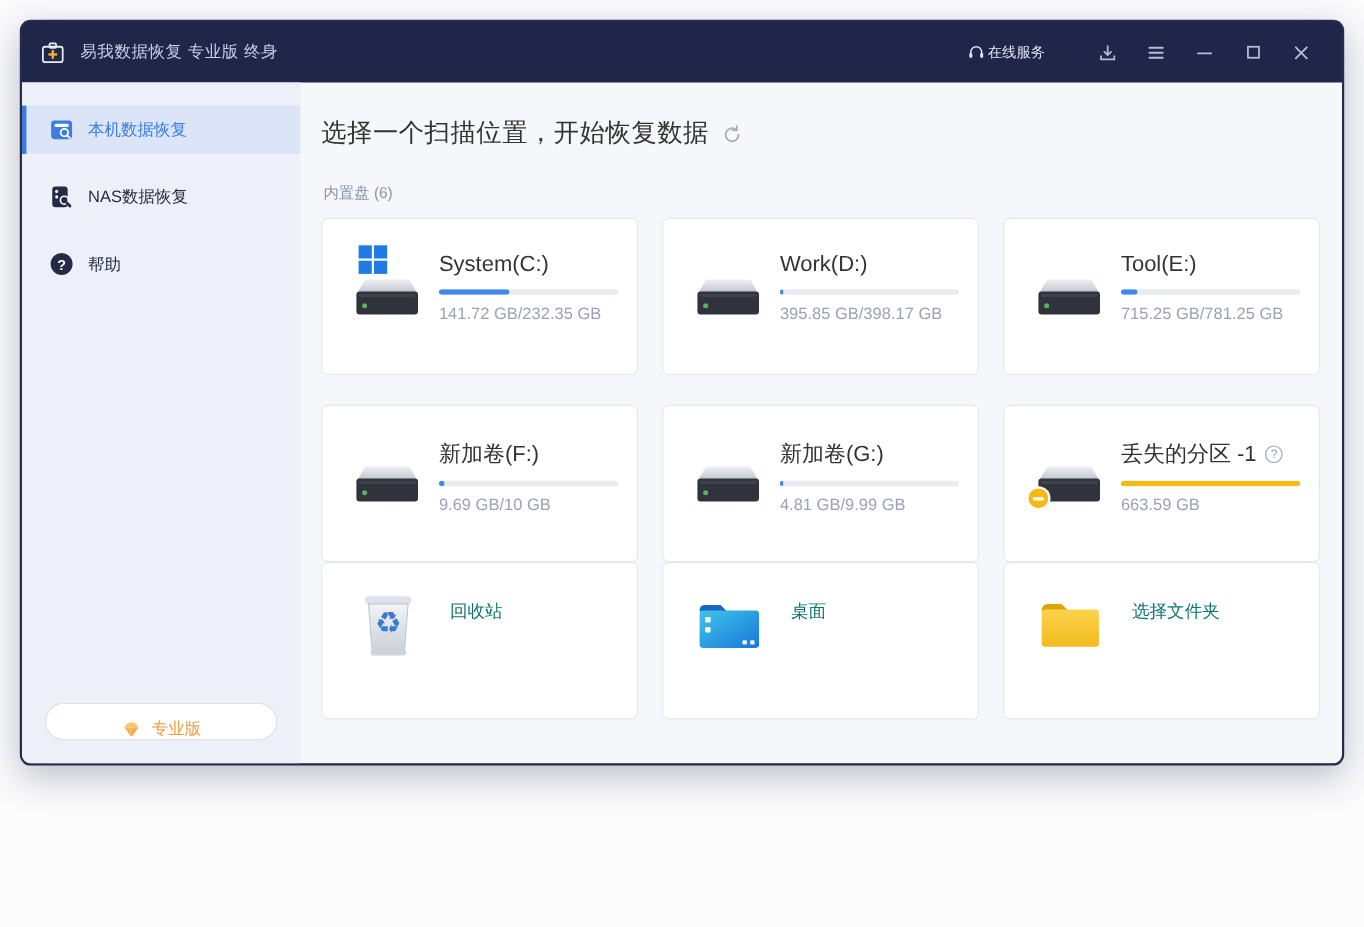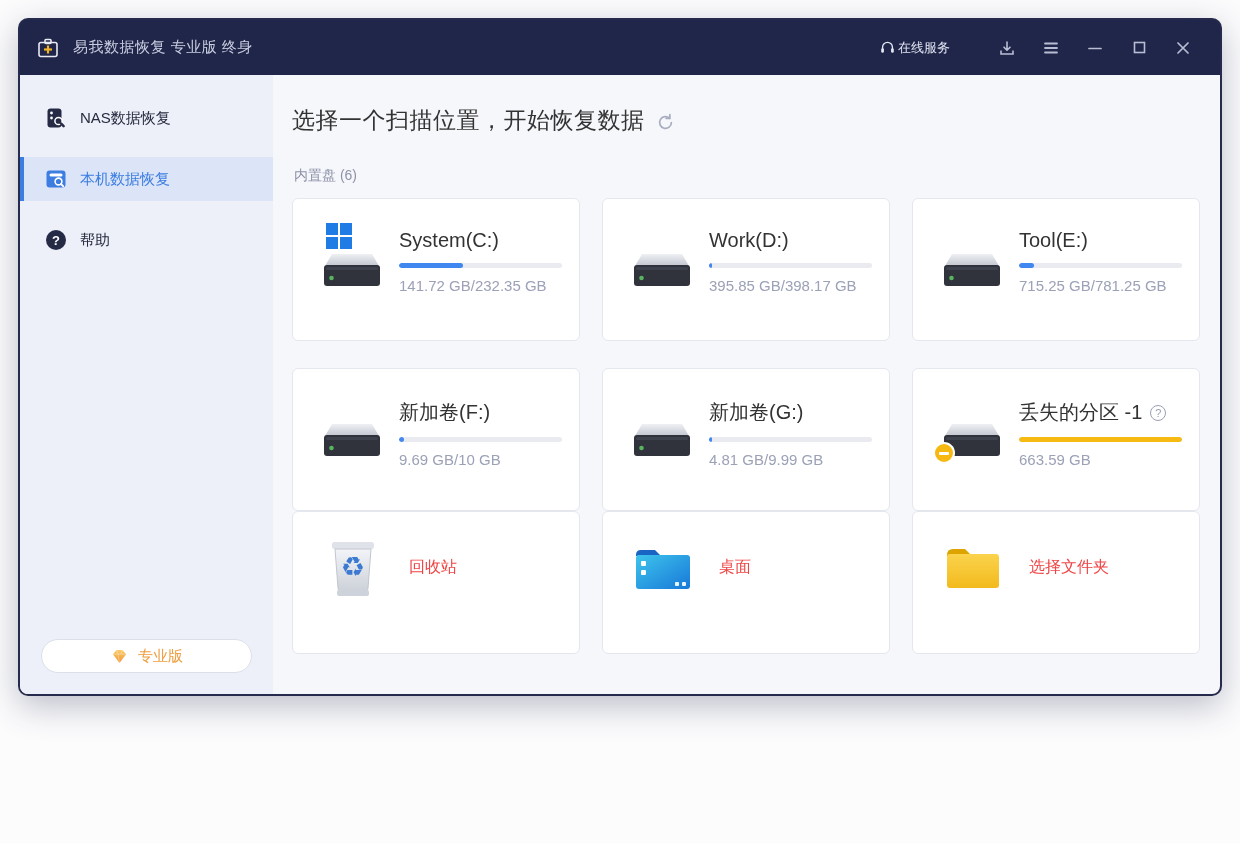--- a/index.html
+++ b/index.html
@@ -29,21 +29,21 @@
   
   .sidebar { width:253px; flex:0 0 253px; background:#edeff9; position:relative; padding-top:21px; }
   .side-item { height:44px; display:flex; align-items:center; gap:13px; padding-left:25px;
                margin-bottom:17px; font-size:15px; color:#262b3f; cursor:pointer; }
   .side-item.active { background:#dbe5f7; border-left:4px solid #3c7de2; padding-left:21px;
                       color:#3c7de2; }
   .side-icon { width:22px; height:22px; display:flex; align-items:center; justify-content:center; }
   .help-circle { width:20px; height:20px; border-radius:50%; background:#262b45; color:#fff;
                  font-size:13px; font-weight:bold; display:flex; align-items:center; justify-content:center; }
   .pro-btn { position:absolute; left:21px; bottom:21px; width:211px; height:34px; background:#fff;
-             border:1px solid #dcdfea; border-radius:17px; display:flex; align-items:center;
+             border:1px solid #dcdfea; border-radius:17px; display:flex; align-items:flex-end;
              justify-content:center; gap:9px; color:#ef9d3e; font-size:15px; cursor:pointer; }
 
   
   .main { flex:1; padding:30px 24px 0 19px; overflow:hidden; }
   .heading-row { display:flex; align-items:center; gap:11px; }
   .heading { font-size:23px; color:#333; font-weight:400; letter-spacing:.5px; }
   .refresh-icon { display:flex; cursor:pointer; margin-top:3px; }
   .section-label { font-size:14px; color:#8d92a8; margin:31px 0 13px 2px; }
   .section-label.second { margin-top:38px; }
 
@@ -70,21 +70,21 @@
                overflow:hidden; }
   .drive-bar-fill { height:100%; border-radius:3px; background:#4187f0; }
   .drive-size { margin-top:9px; font-size:15px; color:#9ba1b6; white-space:nowrap; }
 
   
   .loc-card { display:flex; align-items:flex-start; padding:25px 0 0 30px; gap:26px; }
   .loc-icon { width:60px; height:62px; flex:0 0 60px; position:relative; display:flex;
               align-items:center; justify-content:center; }
   .recycle-glyph { position:absolute; left:50%; top:50%; transform:translate(-50%,-54%);
                    color:#3b7ad0; font-size:27px; font-family:"DejaVu Sans",sans-serif; }
-  .loc-label { font-size:16px; color:#ef4444; margin-top:20px; white-space:nowrap; }
+  .loc-label { font-size:16px; color:#0f766e; margin-top:9px; white-space:nowrap; }
 </style>
 </head>
 <body>
 
 <div class="window">
  <div class="window-inner">
 
   <div class="titlebar">
     <span class="app-icon">
       <svg width="24" height="24" viewBox="0 0 24 24">
@@ -128,42 +128,42 @@
     <span class="tb-btn">
       <svg width="16" height="16" viewBox="0 0 16 16">
         <path d="M3 3 L13 13 M13 3 L3 13" stroke="currentColor" stroke-width="1.7" stroke-linecap="round"></path>
       </svg>
     </span>
   </div>
 
   <div class="main-row">
 
    <div class="sidebar">
+     <div class="side-item active">
+       <span class="side-icon">
+         <svg width="22" height="22" viewBox="0 0 22 22">
+           <rect x="1.5" y="2.5" width="19" height="17" rx="3" fill="#3c7de2"></rect>
+           <rect x="4.5" y="5.5" width="13" height="3" rx="1.5" fill="#fff"></rect>
+           <circle cx="13.5" cy="13.5" r="3.4" fill="none" stroke="#fff" stroke-width="1.6"></circle>
+           <path d="M16 16 L18.3 18.3" stroke="#fff" stroke-width="1.8" stroke-linecap="round"></path>
+         </svg>
+       </span>
+       <span>本机数据恢复</span>
+     </div>
      <div class="side-item">
        <span class="side-icon">
          <svg width="22" height="22" viewBox="0 0 22 22">
            <rect x="2.5" y="1.5" width="14" height="19" rx="3" fill="#262b45"></rect>
            <circle cx="6.5" cy="6" r="1.4" fill="#fff"></circle>
            <circle cx="6.5" cy="11" r="1.4" fill="#fff"></circle>
            <circle cx="13.5" cy="14" r="3.6" fill="#262b45" stroke="#fff" stroke-width="1.5"></circle>
            <path d="M16.1 16.7 L18.6 19.2" stroke="#262b45" stroke-width="2.6" stroke-linecap="round"></path>
          </svg>
        </span>
        <span>NAS数据恢复</span>
-     </div>
-     <div class="side-item active">
-       <span class="side-icon">
-         <svg width="22" height="22" viewBox="0 0 22 22">
-           <rect x="1.5" y="2.5" width="19" height="17" rx="3" fill="#3c7de2"></rect>
-           <rect x="4.5" y="5.5" width="13" height="3" rx="1.5" fill="#fff"></rect>
-           <circle cx="13.5" cy="13.5" r="3.4" fill="none" stroke="#fff" stroke-width="1.6"></circle>
-           <path d="M16 16 L18.3 18.3" stroke="#fff" stroke-width="1.8" stroke-linecap="round"></path>
-         </svg>
-       </span>
-       <span>本机数据恢复</span>
      </div>
      <div class="side-item">
        <span class="side-icon">
          <span class="help-circle">?</span>
        </span>
        <span>帮助</span>
      </div>
 
      <div class="pro-btn">
        <svg width="19" height="17" viewBox="0 0 20 18">

